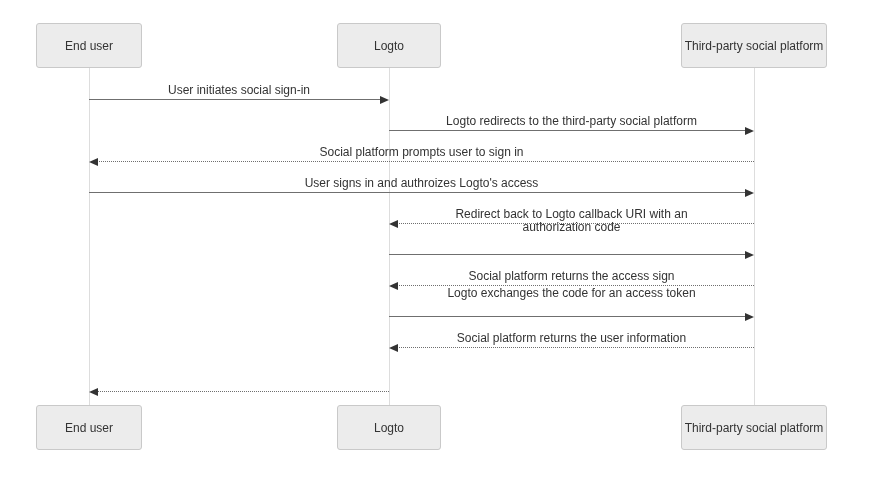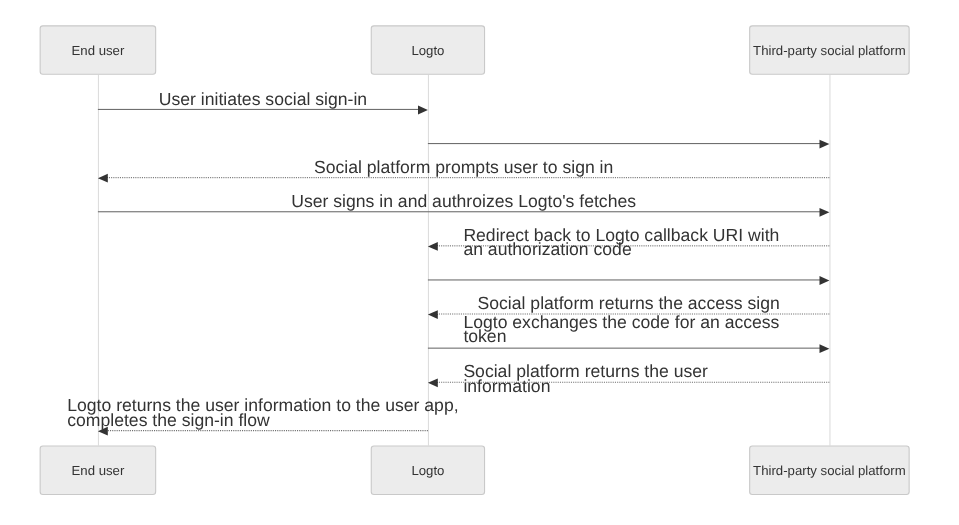--- a/index.html
+++ b/index.html
@@ -36,61 +36,61 @@
     position: absolute;
     width: 0; height: 0;
     border-top: 4px solid transparent;
     border-bottom: 4px solid transparent;
   }
   .arrowhead.right { border-left: 9px solid var(--arrowhead, #333333); }
   .arrowhead.left  { border-right: 9px solid var(--arrowhead, #333333); }
   .msg-label {
     position: absolute;
     transform: translateX(-50%);
-    font-size: 16px;
+    font-size: 12px;
     line-height: 13px;
     color: var(--text, #333333);
     white-space: pre-line;
+    text-align: center;
   }
 </style>
 </head>
 <body>
 
 <div id="diagram" style="width: 872px; height: 460px; --bg: #ffffff; --actor-fill: #ececec; --actor-border: #c9c9c9; --text: #333333; --line: #6f6f6f; --arrowhead: #333333; --lifeline: #dddddd;">
     <div class="lifeline" style="left: 88.5px; top: 68px; height: 337px;"></div>
     <div class="actor-box" style="left: 36px; top: 23px; width: 106px; height: 45px;">End user</div>
     <div class="actor-box" style="left: 36px; top: 405px; width: 106px; height: 45px;">End user</div>
     <div class="lifeline" style="left: 388.5px; top: 68px; height: 337px;"></div>
     <div class="actor-box" style="left: 337px; top: 23px; width: 104px; height: 45px;">Logto</div>
     <div class="actor-box" style="left: 337px; top: 405px; width: 104px; height: 45px;">Logto</div>
     <div class="lifeline" style="left: 753.5px; top: 68px; height: 337px;"></div>
     <div class="actor-box" style="left: 681px; top: 23px; width: 146px; height: 45px;">Third-party social platform</div>
     <div class="actor-box" style="left: 681px; top: 405px; width: 146px; height: 45px;">Third-party social platform</div>
     <div class="msg-line solid" style="top: 99px; left: 89px; width: 293px;"></div>
     <div class="arrowhead right" style="top: 95.5px; left: 380px;"></div>
     <div class="msg-label" style="left: 239px; top: 84px;">User initiates social sign-in</div>
     <div class="msg-line solid" style="top: 130px; left: 389px; width: 358px;"></div>
     <div class="arrowhead right" style="top: 126.5px; left: 745px;"></div>
+    <div class="msg-label" style="left: 571.5px; top: 115px;">Logto redirects to the third-party social platform</div>
     <div class="msg-line dashed" style="top: 161px; left: 96px; width: 658px;"></div>
     <div class="arrowhead left" style="top: 157.5px; left: 89px;"></div>
     <div class="msg-label" style="left: 421.5px; top: 146px;">Social platform prompts user to sign in</div>
     <div class="msg-line solid" style="top: 192px; left: 89px; width: 658px;"></div>
     <div class="arrowhead right" style="top: 188.5px; left: 745px;"></div>
-    <div class="msg-label" style="left: 421.5px; top: 177px;">User signs in and authroizes Logto's fetches</div>
+    <div class="msg-label" style="left: 421.5px; top: 177px;">User signs in and authroizes Logto's access</div>
     <div class="msg-line dashed" style="top: 223px; left: 396px; width: 358px;"></div>
     <div class="arrowhead left" style="top: 219.5px; left: 389px;"></div>
     <div class="msg-label" style="left: 571.5px; top: 208px;">Redirect back to Logto callback URI with an authorization code</div>
     <div class="msg-line solid" style="top: 254px; left: 389px; width: 358px;"></div>
     <div class="arrowhead right" style="top: 250.5px; left: 745px;"></div>
     <div class="msg-label" style="left: 571.5px; top: 239px; margin-top: 48px;">Logto exchanges the code for an access token</div>
     <div class="msg-line dashed" style="top: 285px; left: 396px; width: 358px;"></div>
     <div class="arrowhead left" style="top: 281.5px; left: 389px;"></div>
     <div class="msg-label" style="left: 571.5px; top: 270px;">Social platform returns the access sign</div>
     <div class="msg-line solid" style="top: 316px; left: 389px; width: 358px;"></div>
     <div class="arrowhead right" style="top: 312.5px; left: 745px;"></div>
     <div class="msg-line dashed" style="top: 347px; left: 396px; width: 358px;"></div>
     <div class="arrowhead left" style="top: 343.5px; left: 389px;"></div>
     <div class="msg-label" style="left: 571.5px; top: 332px;">Social platform returns the user information</div>
     <div class="msg-line dashed" style="top: 391px; left: 96px; width: 293px;"></div>
     <div class="arrowhead left" style="top: 387.5px; left: 89px;"></div>
-    <div class="msg-label" style="left: 239px; top: 363px;">Logto returns the user information to the user app,
-completes the sign-in flow</div>
   </div>
 
 </body></html>

